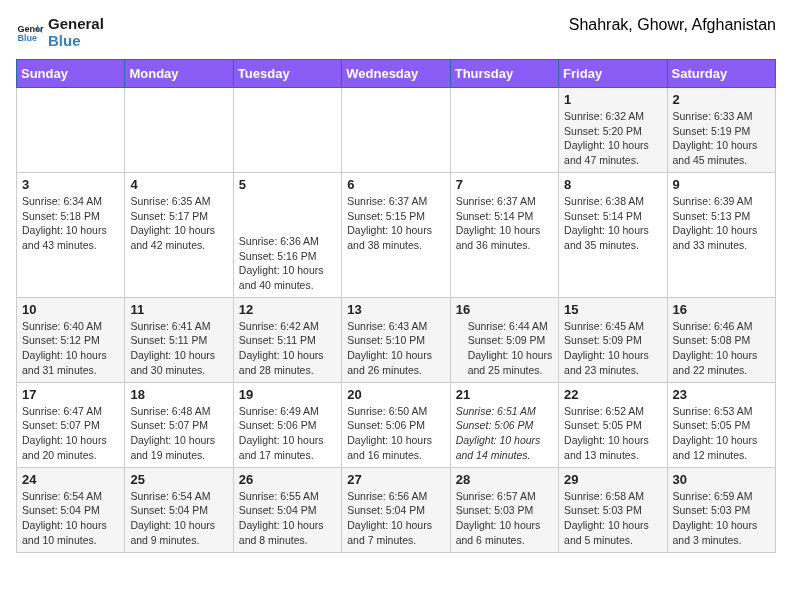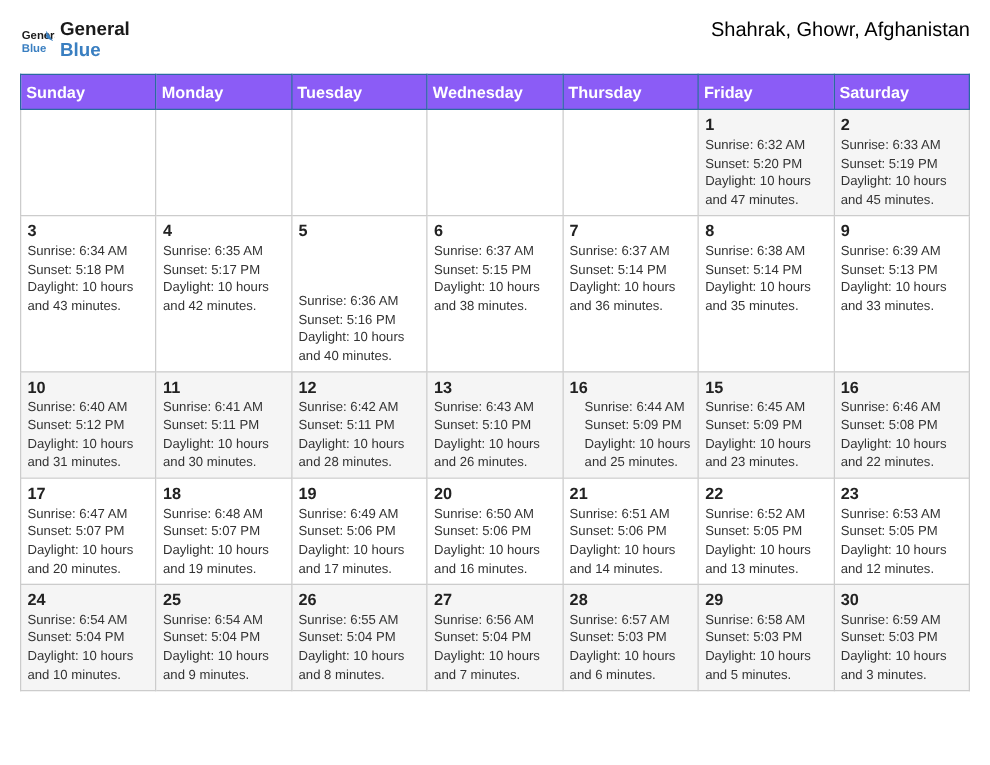--- a/index.html
+++ b/index.html
@@ -238,21 +238,21 @@
 Daylight: 10 hours and 17 minutes.</div>
         </td>
         <td>
           <span class="day-num">20</span>
           <div class="day-info" style="white-space: pre-line;">Sunrise: 6:50 AM
 Sunset: 5:06 PM
 Daylight: 10 hours and 16 minutes.</div>
         </td>
         <td>
           <span class="day-num">21</span>
-          <div class="day-info" style="white-space: pre-line;">Sunrise: 6:51 AM
+          <div class="day-info" style="white-space: pre-line; font-style: italic;">Sunrise: 6:51 AM
 Sunset: 5:06 PM
 Daylight: 10 hours and 14 minutes.</div>
         </td>
         <td>
           <span class="day-num">22</span>
           <div class="day-info" style="white-space: pre-line;">Sunrise: 6:52 AM
 Sunset: 5:05 PM
 Daylight: 10 hours and 13 minutes.</div>
         </td>
         <td>

